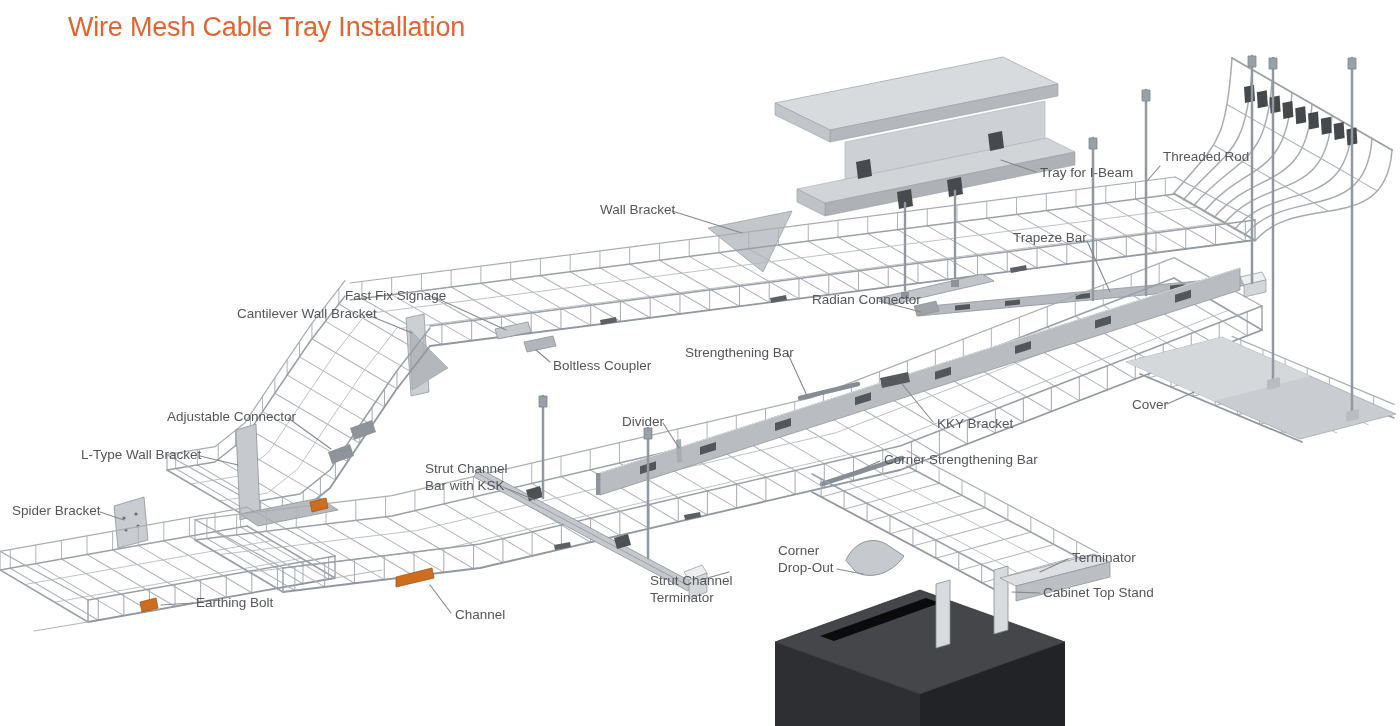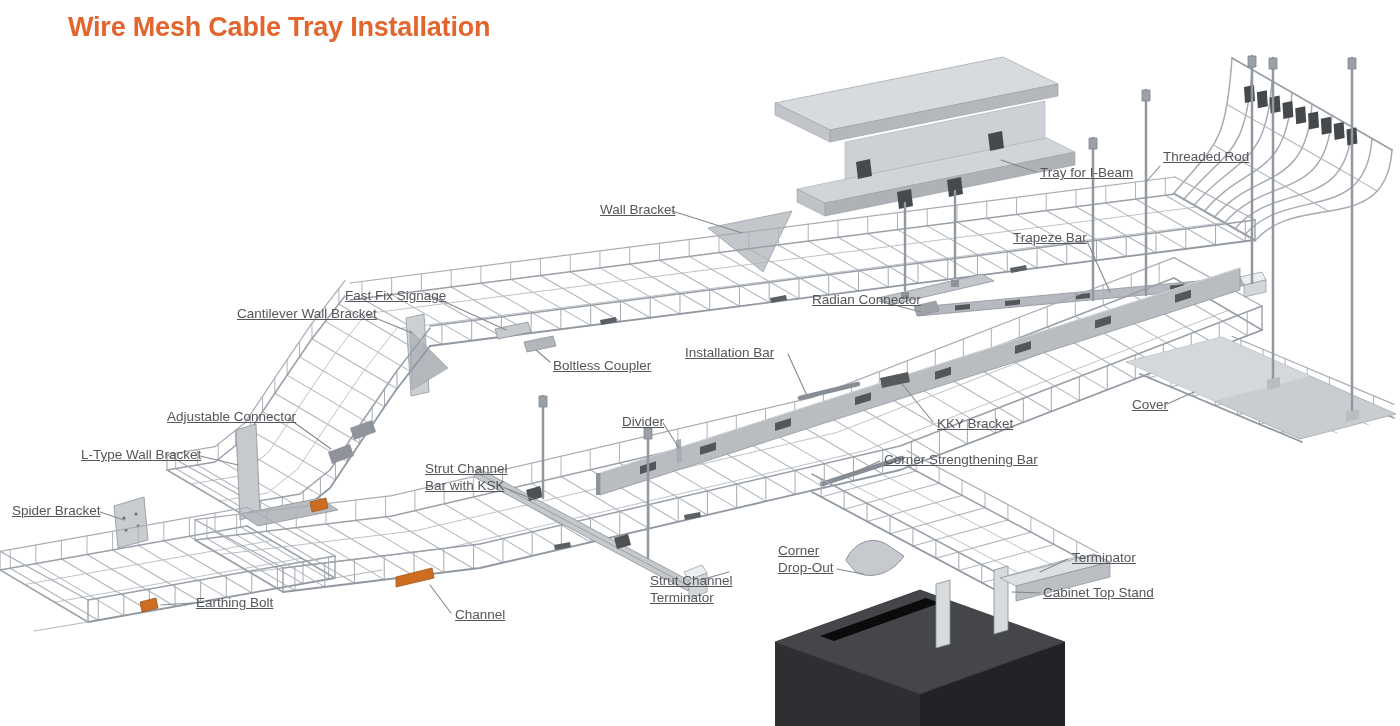--- a/index.html
+++ b/index.html
@@ -1,22 +1,22 @@
 <!DOCTYPE html>
 <html><head>
 <meta charset="utf-8">
 <style>
   html,body{margin:0;padding:0;background:#fff;}
   .stage{position:relative;width:1400px;height:726px;background:#fff;overflow:hidden;
          font-family:"Liberation Sans",sans-serif;}
   #scene{position:absolute;left:0;top:0;width:1400px;height:726px;}
-  .title{position:absolute;left:68px;top:12px;font-size:27px;font-weight:bold;
+  .title{position:absolute;left:68px;top:12px;font-size:27px;font-weight:normal;
          color:#E4642E;letter-spacing:-0.2px;}
   .lbl{position:absolute;font-size:13.5px;line-height:16.5px;color:#54565A;
-       white-space:pre-line;text-decoration:underline;}
+       white-space:pre-line;}
 </style>
 </head>
 <body>
 
 <div class="stage">
   <svg id="scene" viewBox="0 0 1400 726">
       <path d="M1255,241 C1297,191 1386,238 1392,150" stroke="#a6abb1" stroke-width="1.5" fill="none" stroke-linecap="round"></path>
       <path d="M1244.8,235.1 C1286.8,185.1 1366,226.5 1372,138.5" stroke="#a6abb1" stroke-width="1.5" fill="none" stroke-linecap="round"></path>
       <path d="M1234.6,229.2 C1276.6,179.2 1346,215 1352,127" stroke="#a6abb1" stroke-width="1.5" fill="none" stroke-linecap="round"></path>
       <path d="M1224.4,223.3 C1266.4,173.3 1326,203.5 1332,115.5" stroke="#a6abb1" stroke-width="1.5" fill="none" stroke-linecap="round"></path>
@@ -534,14 +534,14 @@
 Terminator</div>
   <div class="lbl" style="left:622px;top:414px">Divider</div>
   <div class="lbl" style="left:937px;top:416px">KKY Bracket</div>
   <div class="lbl" style="left:884px;top:452px">Corner Strengthening Bar</div>
   <div class="lbl" style="left:778px;top:543px">Corner
 Drop-Out</div>
   <div class="lbl" style="left:1072px;top:550px">Terminator</div>
   <div class="lbl" style="left:1043px;top:585px">Cabinet Top Stand</div>
   <div class="lbl" style="left:1132px;top:397px">Cover</div>
   <div class="lbl" style="left:812px;top:292px">Radian Connector</div>
-  <div class="lbl" style="left:685px;top:345px">Installation Bar</div>
+  <div class="lbl" style="left:685px;top:345px">Strengthening Bar</div>
 </div>
 
 </body></html>

